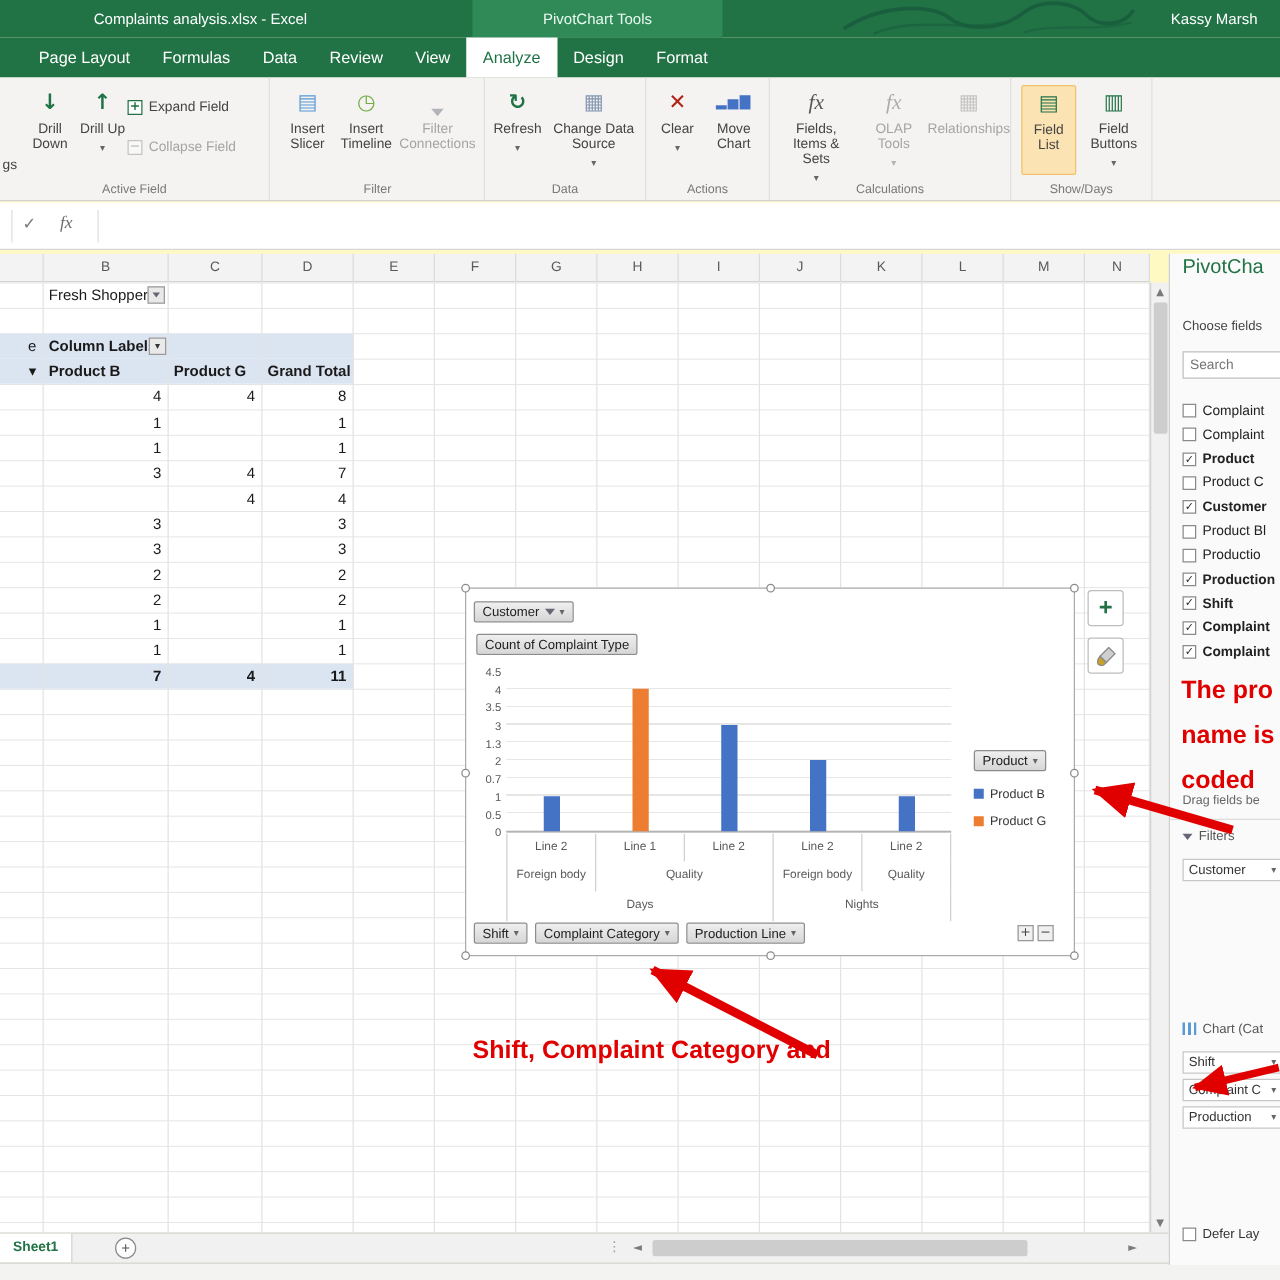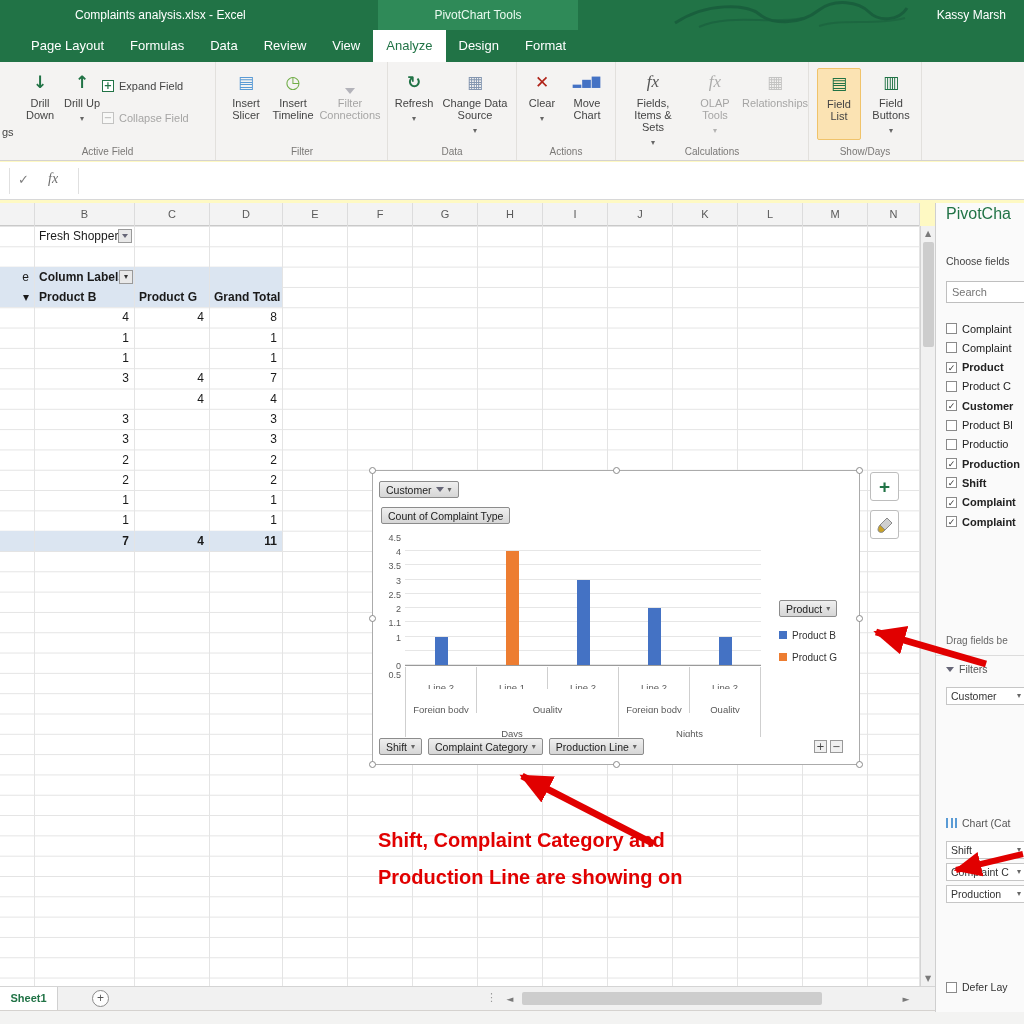--- a/index.html
+++ b/index.html
@@ -71,21 +71,21 @@
 .cbtn{position:absolute;background:linear-gradient(#efefef,#d6d6d6);border:1px solid #8c8c8c;border-radius:2px;font-size:10.5px;color:#222;padding:1px 6px;display:flex;align-items:center;gap:4px;white-space:nowrap;height:17px}
 .cbtn-inline{position:relative;background:linear-gradient(#efefef,#d6d6d6);border:1px solid #8c8c8c;border-radius:2px;font-size:10.5px;color:#222;padding:1px 6px;display:flex;align-items:center;gap:4px;white-space:nowrap;height:17px}
 #c-yticks{position:absolute;left:2px;top:61px;width:26px}
 .ytick{position:absolute;right:0;width:26px;text-align:right;font-size:9px;color:#595959;line-height:12px}
 #c-plot{position:absolute;left:32px;top:67px;width:356px;height:128px;border-bottom:1px solid #9a9a9a;
  background-image:repeating-linear-gradient(to top,#e6e6e6 0 1px,transparent 1px 14.22px)}
 #c-bars{position:absolute;left:0;top:0;width:100%;height:100%;display:flex}
 .slot{flex:1;position:relative}
 .bar{position:absolute;bottom:0;left:50%;margin-left:-6px;width:13px}
 .axisrow{position:absolute;left:32px;width:356px;display:flex;border-left:1px solid #cfcfcf}
-.axcell{border-right:1px solid #cfcfcf;font-size:9.5px;color:#595959;text-align:center;padding-top:15px;overflow:hidden;white-space:nowrap}
+.axcell{border-right:1px solid #cfcfcf;font-size:9.5px;color:#595959;text-align:center;padding-top:5px;overflow:hidden;white-space:nowrap}
 #c-xlines{top:196px;height:22px}
 #c-xcats{top:218px;height:24px}
 #c-xshifts{top:242px;height:24px}
 #c-legendbtn{left:406px;top:129px}
 #c-legend{position:absolute;left:406px;top:153px}
 .lg-entry{display:flex;align-items:center;gap:5px;height:22px;font-size:10px;color:#333}
 .swatch{width:8px;height:8px}
 #c-axisbtns{position:absolute;left:6px;top:267px;display:flex;gap:6px}
 #c-pm{position:absolute;right:16px;top:269px;display:flex;gap:3px}
 .pmbox{width:13px;height:13px;border:1px solid #999;background:#f0f0f0;font:10px/11px "DejaVu Sans",sans-serif;text-align:center;color:#444}
@@ -381,25 +381,25 @@
     </div>
     <div class="cbtn" style="left:8px;top:36px">
       <span>Count of Complaint Type</span>
     </div>
 
     <div id="c-yticks">
         <div class="ytick" style="top: 0px;">4.5</div>
         <div class="ytick" style="top: 14.22px;">4</div>
         <div class="ytick" style="top: 28.44px;">3.5</div>
         <div class="ytick" style="top: 42.66px;">3</div>
-        <div class="ytick" style="top: 56.88px;">2.5</div>
+        <div class="ytick" style="top: 56.88px;">1.3</div>
         <div class="ytick" style="top: 71.1px;">2</div>
-        <div class="ytick" style="top: 85.32px;">1.1</div>
+        <div class="ytick" style="top: 85.32px;">0.7</div>
         <div class="ytick" style="top: 99.54px;">1</div>
-        <div class="ytick" style="top: 113.76px; margin-top: 23px;">0.5</div>
+        <div class="ytick" style="top: 113.76px;">0.5</div>
         <div class="ytick" style="top: 127.98px;">0</div>
       </div>
     <div id="c-plot">
       <div id="c-bars">
           <div class="slot">
             <div class="bar" style="height: 28.4444px; background: rgb(68, 114, 196);"></div>
           </div>
           <div class="slot">
             <div class="bar" style="height: 113.778px; background: rgb(237, 125, 49);"></div>
           </div>
@@ -570,23 +570,27 @@
     <div id="hscroll">
       <span class="hs-arrow">◄</span>
       <div id="hs-track">
           <div id="hs-thumb"></div>
         </div>
       <span class="hs-arrow">►</span>
     </div>
   </div>
   <div id="statusbar"></div>
 
+  <div id="ann-right">
+    <div>The pro</div>
+    <div>name is</div>
+    <div>coded</div>
+  </div>
   <div id="ann-bottom">
     <div>Shift, Complaint Category and</div>
-    <div>Production Line are showing on</div>
   </div>
   <svg id="arrows" width="1024" height="1024">
     <defs>
       <marker id="ah" markerWidth="6" markerHeight="5" refX="4.2" refY="2.1" orient="auto">
         <path d="M0,0 L4.6,2.1 L0,4.2 z" fill="#e10000"></path>
       </marker>
     </defs>
     <line x1="986" y1="664" x2="876" y2="632" stroke="#e10000" stroke-width="7" marker-end="url(#ah)"></line>
     <line x1="654" y1="844" x2="522" y2="776" stroke="#e10000" stroke-width="7" marker-end="url(#ah)"></line>
     <line x1="1023" y1="854" x2="956" y2="870" stroke="#e10000" stroke-width="6" marker-end="url(#ah)"></line>

